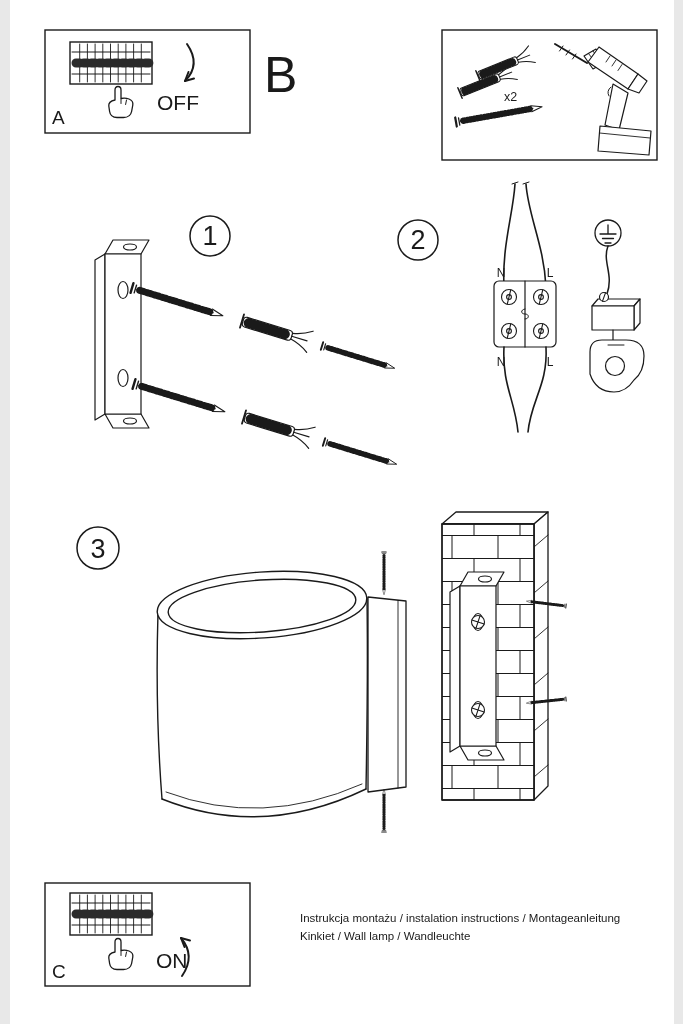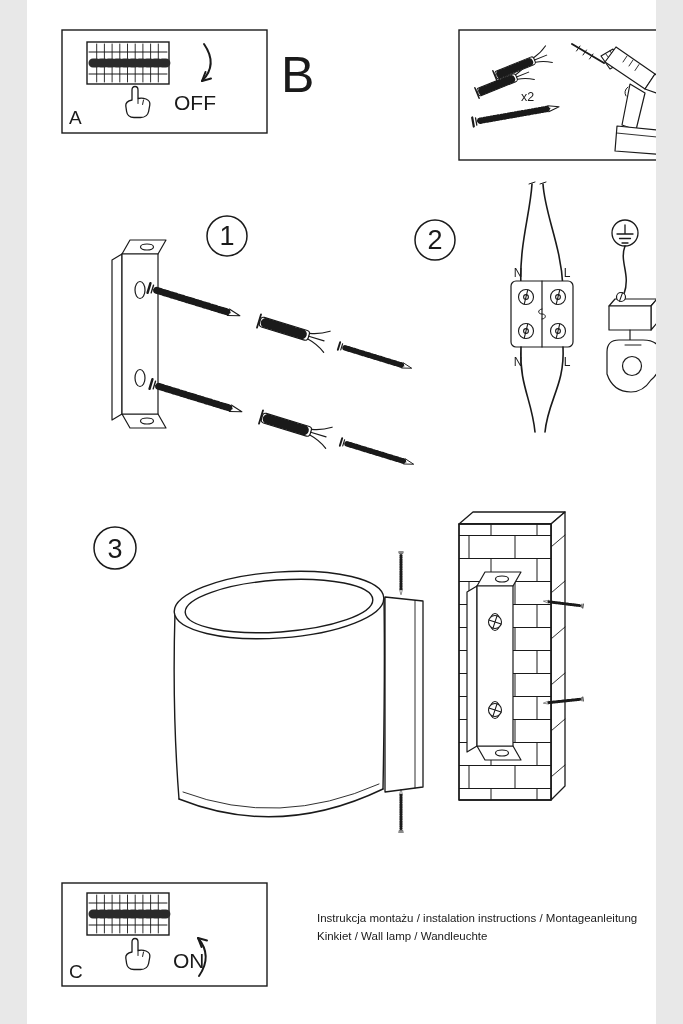--- a/index.html
+++ b/index.html
@@ -1,23 +1,22 @@
 <!DOCTYPE html>
 <html><head>
 <meta charset="utf-8">
 <style>
   html,body{margin:0;padding:0;background:#e8e8e8;}
   .page{
     position:relative;
-    width:617px;height:1024px;
+    width:664px;height:1024px;
     margin:0 auto;
     background:#ffffff;
     font-family:"Liberation Sans", sans-serif;
     overflow:hidden;
-    padding-left:12px;
   }
   svg{position:absolute;left:0;top:0;}
   text{
     font-family:"Liberation Sans", sans-serif;
     fill:#1a1a1a;
   }
   .t-letter{font-size:19px;}
   .t-switch{font-size:21px;}
   .t-big{font-size:50px;}
   .t-step{font-size:27px;text-anchor:middle;}

